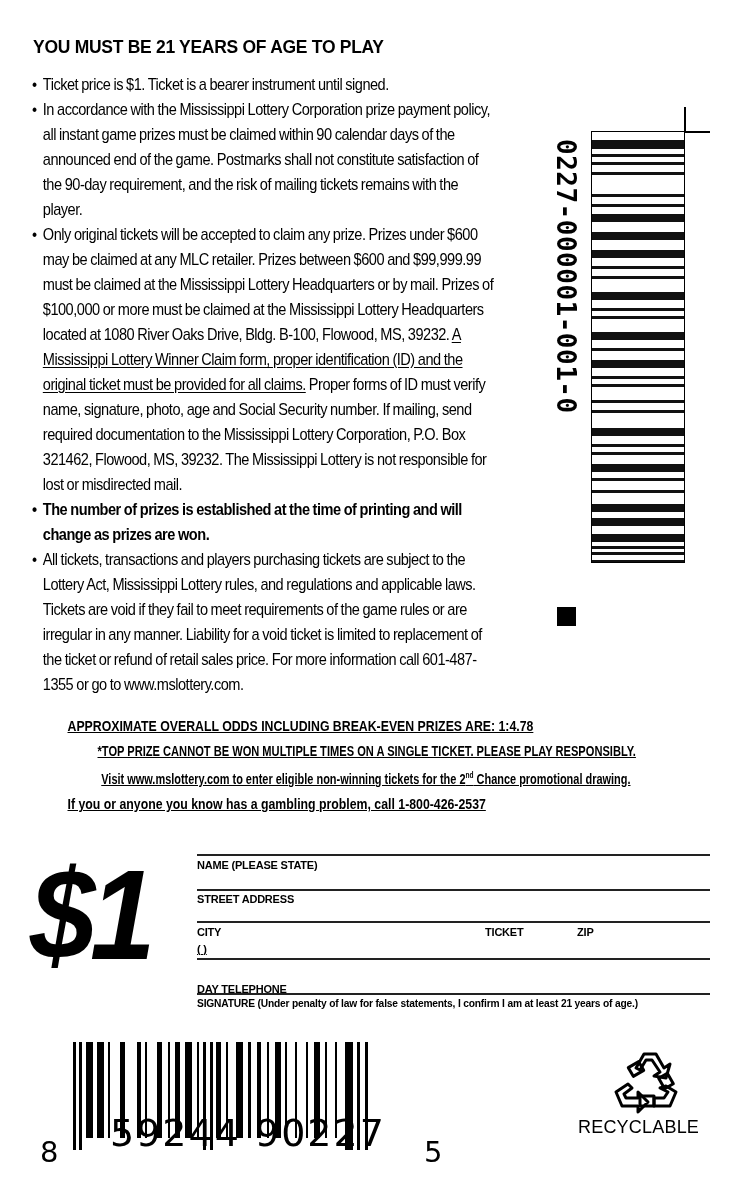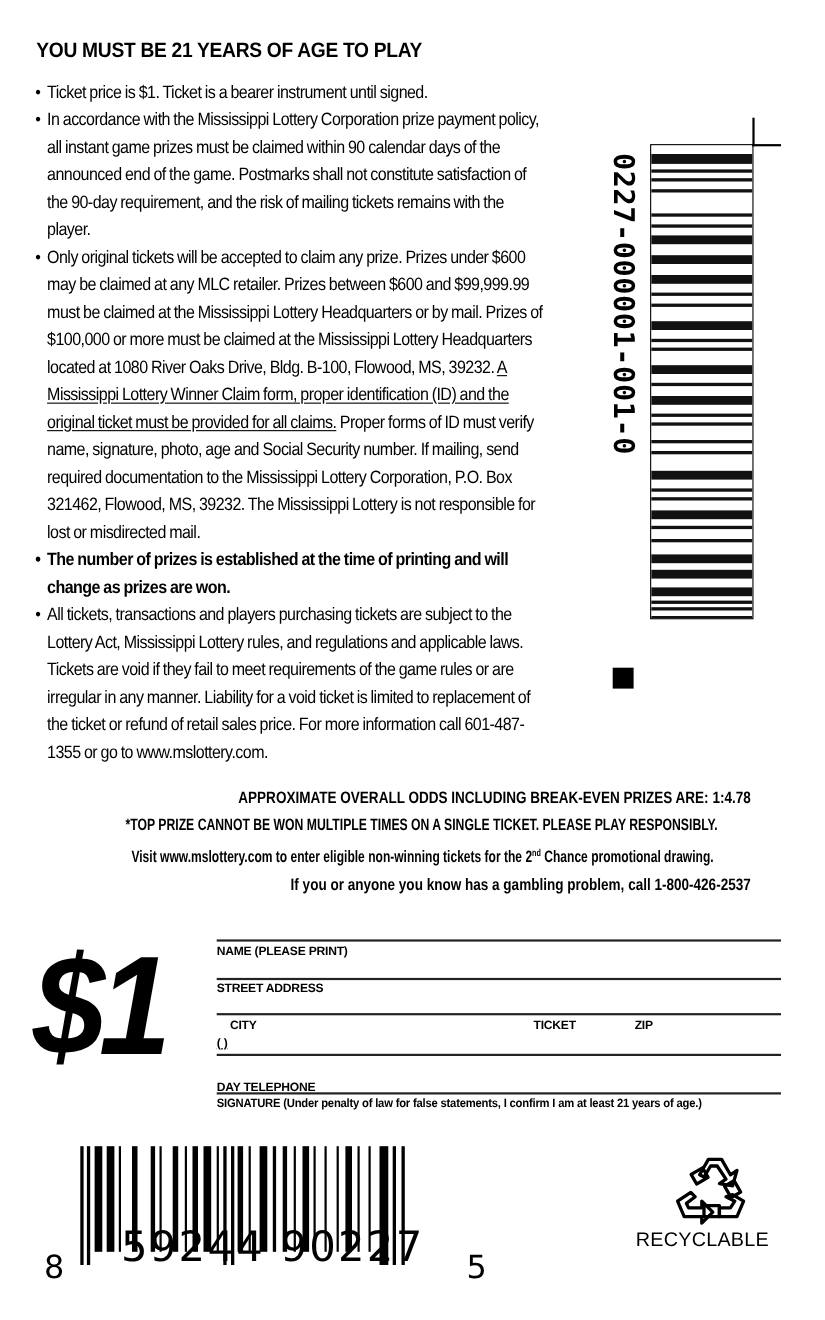--- a/index.html
+++ b/index.html
@@ -33,22 +33,22 @@
   .vbar {
     position: absolute; left: 591px; top: 131px; width: 94px; height: 432px;
     border: 1px solid #000; box-sizing: border-box; overflow: hidden; background: #fff;
   }
   .vbar .b { position: absolute; left: 0; right: 0; background: #111; }
   .tick-v { position: absolute; left: 684px; top: 107px; width: 2px; height: 26px; background: #000; }
   .tick-h { position: absolute; left: 684px; top: 131px; width: 26px; height: 2px; background: #000; }
   .small-square { position: absolute; left: 557px; top: 607px; width: 19px; height: 19px; background: #000; }
 
   .notices {
-    position: absolute; left: 0; top: 713px; width: 750px; text-align: right;
-    font-family: "Liberation Sans", sans-serif; font-weight: bold; font-size: 15px; line-height: 25px;
+    position: absolute; left: 0; top: 713px; width: 750px; text-align: left;
+    font-family: "Liberation Sans", sans-serif; font-weight: bold; font-size: 15px; line-height: 25px; text-decoration: underline;
   }
   .notices div { white-space: nowrap; }
   .notices .n1 { transform: scaleX(0.82); }
   .notices .n2 { transform: scaleX(0.74); }
   .notices .n3 { transform: scaleX(0.73); }
   .notices .n4 { transform: scaleX(0.82); }
   .notices sup { font-size: 9px; vertical-align: 6px; }
 
   .price {
     position: absolute; left: 30px; top: 845px;
@@ -135,25 +135,25 @@
   <div class="n1">APPROXIMATE OVERALL ODDS INCLUDING BREAK-EVEN PRIZES ARE: 1:4.78</div>
   <div class="n2">*TOP PRIZE CANNOT BE WON MULTIPLE TIMES ON A SINGLE TICKET. PLEASE PLAY RESPONSIBLY.</div>
   <div class="n3"><span>Visit www.mslottery.com to enter eligible non-winning tickets for the 2</span><sup>nd</sup><span> Chance promotional drawing.</span></div>
   <div class="n4">If you or anyone you know has a gambling problem, call 1-800-426-2537</div>
 </div>
 
 <div class="price">$1</div>
 
 <div class="form">
   <div class="line" style="top:0px;"></div>
-  <div class="lbl" style="top:5px;left:0;">NAME (PLEASE PRINT)</div>
+  <div class="lbl" style="top:5px;left:0;">NAME (PLEASE STATE)</div>
   <div class="line" style="top:35px;"></div>
   <div class="lbl" style="top:39px;left:0;">STREET ADDRESS</div>
   <div class="line" style="top:67px;"></div>
-  <div class="lbl" style="top:72px;left:0;margin-left:12px;">CITY</div>
+  <div class="lbl" style="top:72px;left:0;">CITY</div>
   <div class="lbl" style="top:72px;left:288px;">TICKET</div>
   <div class="lbl" style="top:72px;left:380px;">ZIP</div>
   <div class="lbl" style="top:89px;left:0;text-decoration:underline;">(          )</div>
   <div class="line" style="top:104px;"></div>
   <div class="lbl" style="top:109px;left:0;margin-top:20px;">DAY TELEPHONE</div>
   <div class="line" style="top:139px;"></div>
   <div class="lbl sig" style="top:143px;left:0;">SIGNATURE (Under penalty of law for false statements, I confirm I am at least 21 years of age.)</div>
 </div>
 
 <div class="upc" id="upc">

